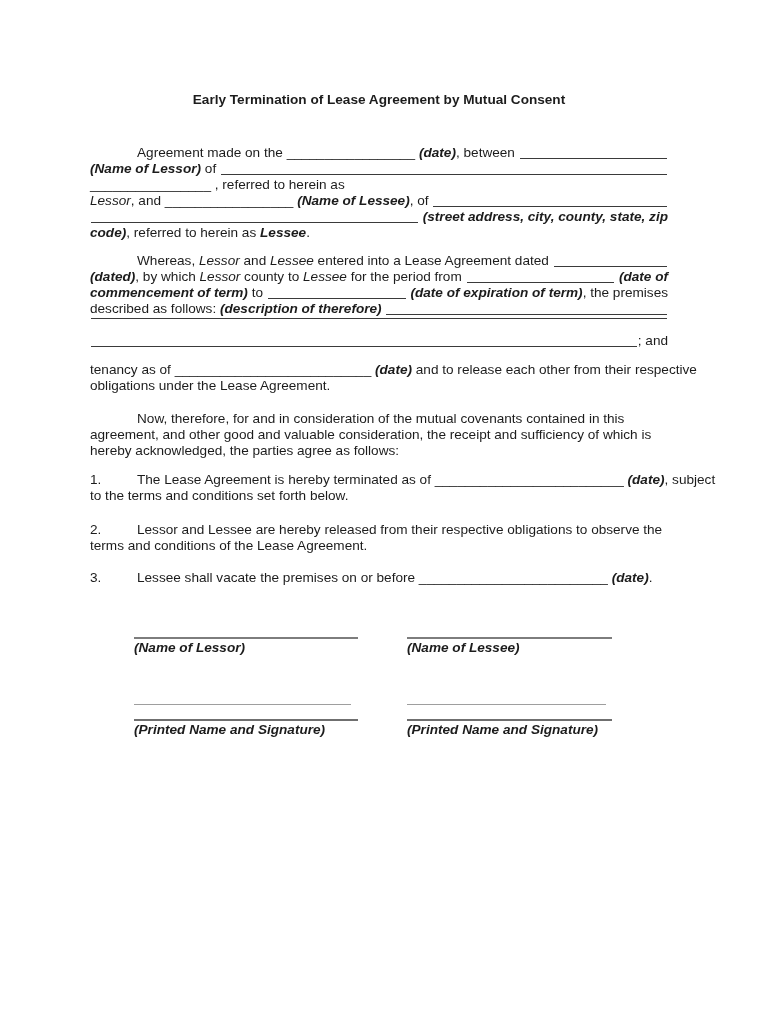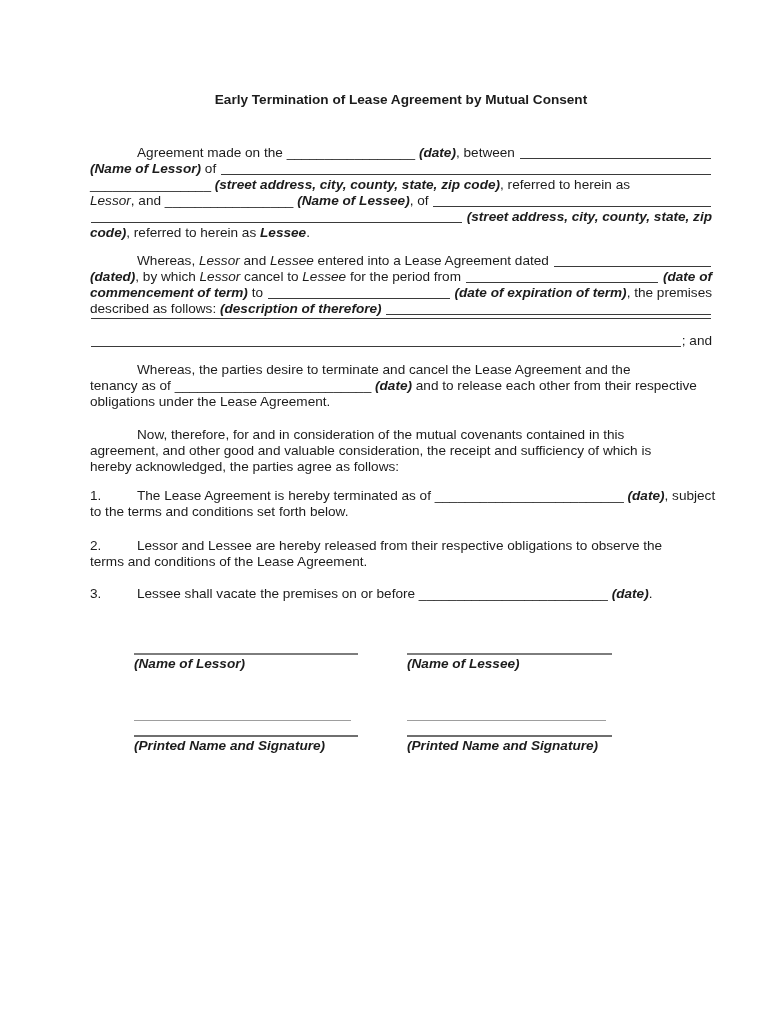--- a/index.html
+++ b/index.html
@@ -1,20 +1,20 @@
 <!DOCTYPE html>
 <html><head>
 <meta charset="utf-8">
 <style>
   html,body{margin:0;padding:0;background:#ffffff;}
   .page{
     position:relative;
     width:770px;height:1024px;
     box-sizing:border-box;
-    padding:92px 58px 0 90px;
+    padding:92px 102px 0 90px;
     background:#ffffff;
     color:#1c1c1c;
     font-family:"Liberation Sans", sans-serif;
     font-size:13.6px;
     line-height:16px;
     overflow:hidden;
   }
   .doc-title{
     text-align:center;
     font-weight:bold;
@@ -69,35 +69,34 @@
 <body>
 
 <div class="page">
 
   <div class="doc-title">Early Termination of Lease Agreement by Mutual Consent</div>
 
   <div>
       <div class="para p1">
         <div class="line"><span class="r r-tab"></span><span class="r">Agreement made on the </span><span class="r r-u">_________________</span><span class="r"> </span><span class="r r-bi">(date)</span><span class="r">, between </span><span class="r r-fill"></span></div>
         <div class="line"><span class="r r-bi">(Name of Lessor)</span><span class="r"> of </span><span class="r r-fill"></span></div>
-        <div class="line"><span class="r r-u">________________</span><span class="r"> </span><span class="r r-bi">(street address, city, county, state, zip code)</span><span class="r">, referred to herein as</span></div>
+        <div class="line"><span class="r r-u">________________</span><span class="r"> </span><span class="r">, referred to herein as</span></div>
         <div class="line"><span class="r r-i">Lessor</span><span class="r">, and </span><span class="r r-u">_________________</span><span class="r"> </span><span class="r r-bi">(Name of Lessee)</span><span class="r">, of </span><span class="r r-fill"></span></div>
         <div class="line"><span class="r r-fill"></span><span class="r"> </span><span class="r r-bi">(street address, city, county, state, zip</span></div>
         <div class="line"><span class="r r-bi">code)</span><span class="r">, referred to herein as </span><span class="r r-bi">Lessee</span><span class="r">.</span></div>
       </div>
       <div class="para p2">
         <div class="line"><span class="r r-tab"></span><span class="r">Whereas, </span><span class="r r-i">Lessor</span><span class="r"> and </span><span class="r r-i">Lessee</span><span class="r"> entered into a Lease Agreement dated </span><span class="r r-fill"></span></div>
-        <div class="line"><span class="r r-bi">(dated)</span><span class="r">, by which </span><span class="r r-i">Lessor</span><span class="r"> cancel to </span><span class="r r-i">Lessee</span><span class="r"> for the period from </span><span class="r r-fill"></span><span class="r"> </span><span class="r r-bi">(date of</span></div>
+        <div class="line"><span class="r r-bi">(dated)</span><span class="r">, by which </span><span class="r r-i">Lessor</span><span class="r"> county to </span><span class="r r-i">Lessee</span><span class="r"> for the period from </span><span class="r r-fill"></span><span class="r"> </span><span class="r r-bi">(date of</span></div>
         <div class="line"><span class="r r-bi">commencement of term)</span><span class="r"> to </span><span class="r r-fill"></span><span class="r"> </span><span class="r r-bi">(date of expiration of term)</span><span class="r">, the premises</span></div>
         <div class="line"><span class="r">described as follows: </span><span class="r r-bi">(description of therefore)</span><span class="r"> </span><span class="r r-fill"></span></div>
         <div class="line"><span class="r r-fill"></span></div>
         <div class="line"><span class="r r-fill"></span><span class="r">; and</span></div>
       </div>
       <div class="para p3">
-        <div class="line"><span class="r r-tab"></span><span class="r">Whereas, the parties desire to terminate and cancel the Lease Agreement and the</span></div>
         <div class="line"><span class="r">tenancy as of </span><span class="r r-u">__________________________</span><span class="r"> </span><span class="r r-bi">(date)</span><span class="r"> and to release each other from their respective</span></div>
         <div class="line"><span class="r">obligations under the Lease Agreement.</span></div>
       </div>
       <div class="para p4">
         <div class="line"><span class="r r-tab"></span><span class="r">Now, therefore, for and in consideration of the mutual covenants contained in this</span></div>
         <div class="line"><span class="r">agreement, and other good and valuable consideration, the receipt and sufficiency of which is</span></div>
         <div class="line"><span class="r">hereby acknowledged, the parties agree as follows:</span></div>
       </div>
       <div class="para item1">
         <div class="line"><span class="r r-num">1.</span><span class="r">The Lease Agreement is hereby terminated as of </span><span class="r r-u">_________________________</span><span class="r"> </span><span class="r r-bi">(date)</span><span class="r">, subject</span></div>

